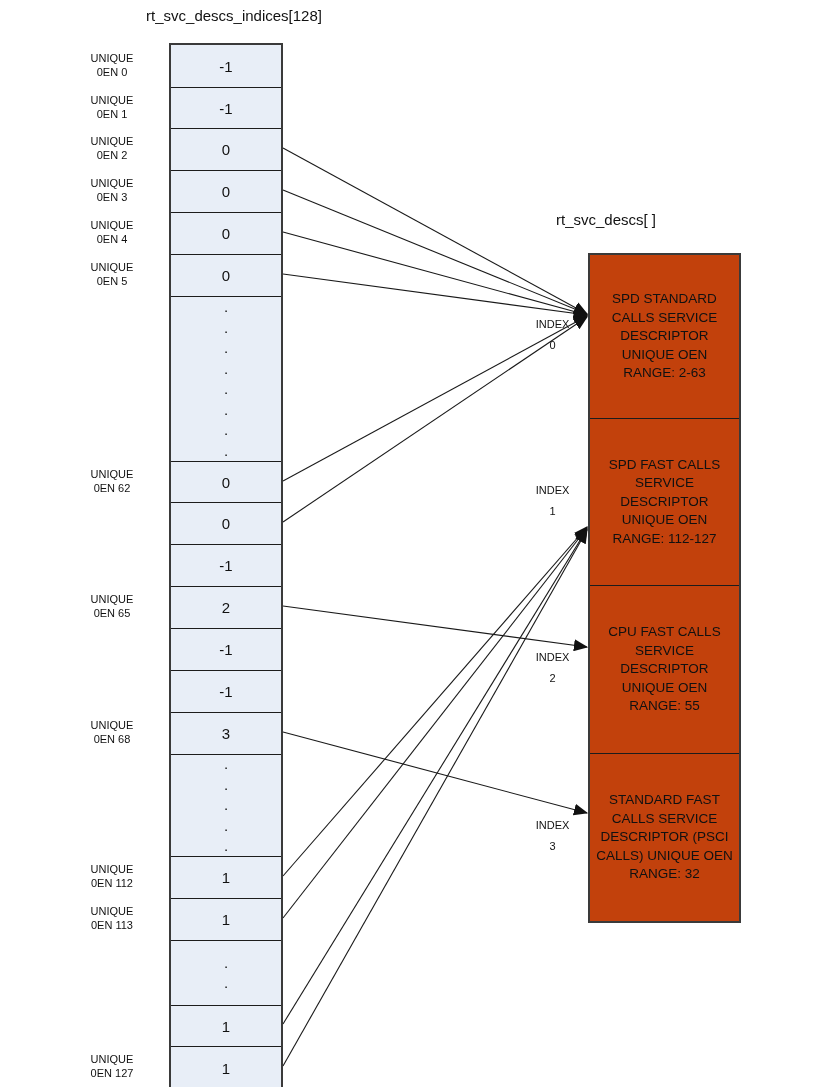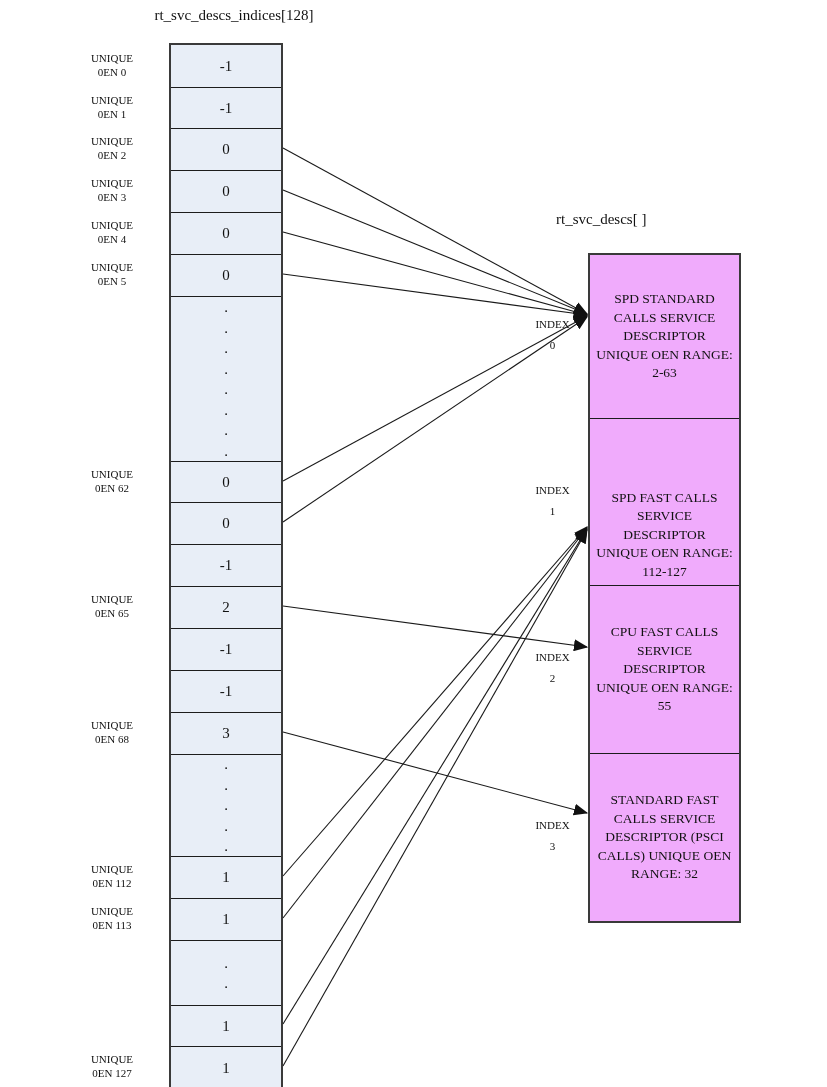--- a/index.html
+++ b/index.html
@@ -2,21 +2,21 @@
 <html><head>
 <meta charset="utf-8">
 <style>
   html, body { margin: 0; padding: 0; background: #ffffff; }
   .canvas {
     position: relative;
     width: 827px;
     height: 1087px;
     background: #ffffff;
     overflow: hidden;
-    font-family: Liberation Serif, serif;
+    font-family: Liberation Sans, sans-serif;
     color: #111111;
   }
   .title { position: absolute; font-size: 15px; color: #111; }
   .title-left  { left: 100px; top: 7px;   width: 268px; text-align: center; }
   .title-right { left: 556px; top: 211px; width: 200px; }
 
   #conn-svg { position: absolute; left: 0; top: 0; }
   #conn-svg line { stroke: #1a1a1a; stroke-width: 1.1; }
 
   #cells {
@@ -45,21 +45,21 @@
     font-size: 11px;
     line-height: 14px;
     white-space: pre-line;
   }
 
   #descs {
     position: absolute;
     left: 588px; top: 253px; width: 153px;
     box-sizing: border-box;
     border: 2px solid #3a3a3a;
-    background: #f0abfc;
+    background: #c2410c;
   }
   .desc {
     box-sizing: border-box;
     border-bottom: 1.5px solid #1c1c1c;
     display: flex;
     align-items: center;
     justify-content: center;
     text-align: center;
     padding: 4px 6px;
   }
@@ -170,21 +170,21 @@
         <span>.</span>
         <span>.</span>
       </div>
       <div class="cell" style="height: 41px;">1</div>
       <div class="cell" style="height: 42px;">1</div>
     </div>
   <div id="descs">
       <div class="desc" style="height: 164px;">
         <div class="desctext">SPD STANDARD CALLS SERVICE DESCRIPTOR UNIQUE OEN RANGE: 2-63</div>
       </div>
-      <div class="desc" style="height: 167px; align-items: flex-end;">
+      <div class="desc" style="height: 167px;">
         <div class="desctext">SPD FAST CALLS SERVICE DESCRIPTOR UNIQUE OEN RANGE: 112-127</div>
       </div>
       <div class="desc" style="height: 168px;">
         <div class="desctext">CPU FAST CALLS SERVICE DESCRIPTOR UNIQUE OEN RANGE: 55</div>
       </div>
       <div class="desc" style="height: 167px;">
         <div class="desctext">STANDARD FAST CALLS SERVICE DESCRIPTOR (PSCI CALLS) UNIQUE OEN RANGE: 32</div>
       </div>
     </div>
   <div id="indexlabels">

